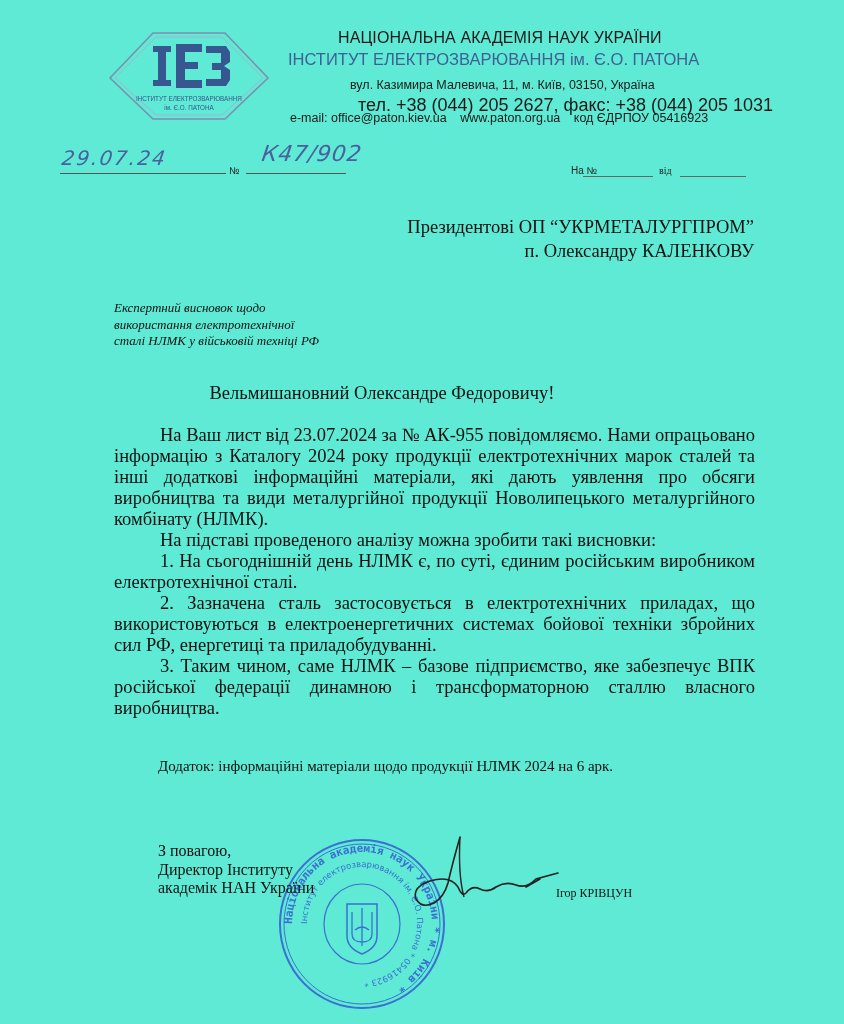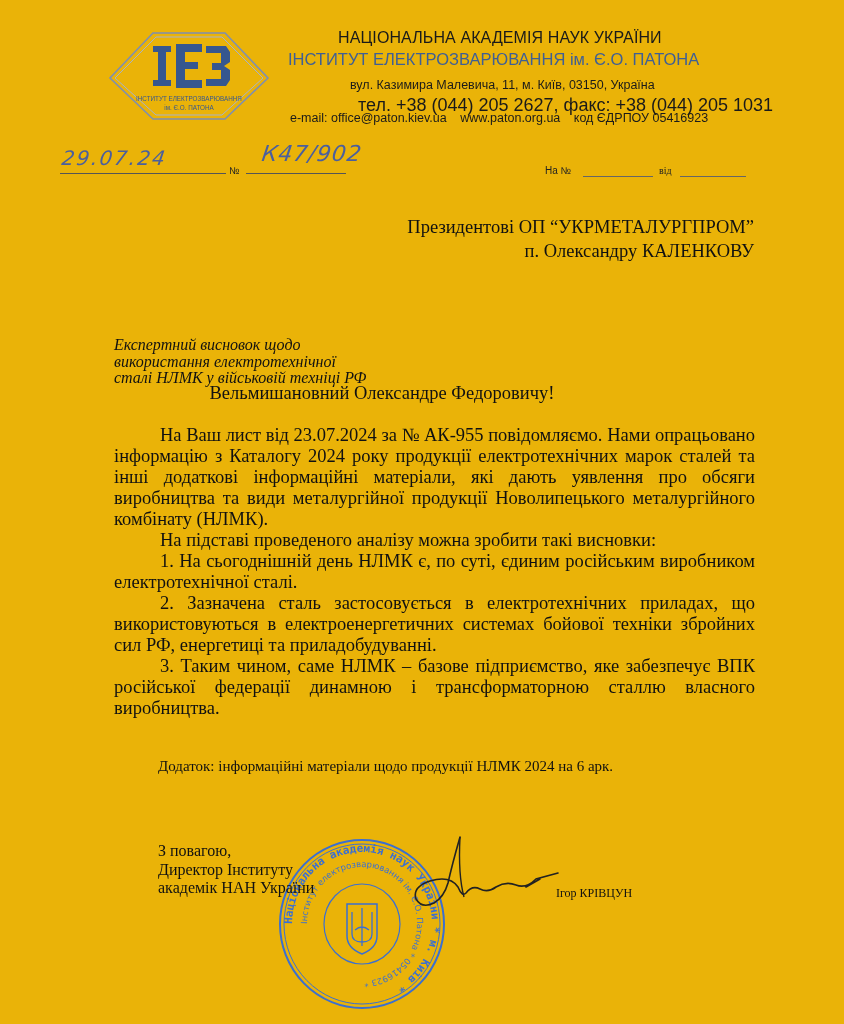--- a/index.html
+++ b/index.html
@@ -1,45 +1,45 @@
 <!DOCTYPE html>
 <html><head>
 <meta charset="utf-8">
 <style>
   html, body { margin: 0; padding: 0; background: #ffffff; }
   body { width: 844px; height: 1024px; position: relative; overflow: hidden; }
-  .page { position: absolute; left: 0; top: 0; width: 844px; height: 1024px; background: #eab308; }
+  .page { position: absolute; left: 0; top: 0; width: 844px; height: 1024px; background: #5eead4; }
 
   
   .logo { position: absolute; left: 108px; top: 30px; width: 162px; height: 92px; }
   .hdr-line { position: absolute; font-family: "Liberation Sans", sans-serif; white-space: nowrap; }
   .hdr-academy { left: 338px; top: 29px; font-size: 16px; color: #1a1a1a; letter-spacing: 0.1px; }
   .hdr-institute { left: 288px; top: 50px; font-size: 16.5px; font-weight: normal; color: #3f5f95; }
   .hdr-addr { left: 350px; top: 78px; font-size: 12.5px; color: #1a1a1a; }
   .hdr-phone { left: 358px; top: 95px; font-size: 18px; color: #1a1a1a; }
   .hdr-email { left: 290px; top: 111px; font-size: 12.5px; color: #1a1a1a; }
   .hdr-email span { margin-right: 10px; }
 
   
   .hand { position: absolute; font-family: "DejaVu Sans", sans-serif; font-style: italic; color: #4a5f9e; white-space: nowrap; }
   .out-date { left: 62px; top: 146px; font-size: 20px; letter-spacing: 2px; transform: skewX(-8deg); }
   .out-date-line { position: absolute; left: 60px; top: 173px; width: 166px; height: 1px; background: #555; }
   .out-no-label { position: absolute; left: 229px; top: 165px; font-family: "Liberation Sans", sans-serif; font-size: 10px; color: #222; }
   .out-no { left: 262px; top: 141px; font-size: 22px; letter-spacing: 1px; transform: skewX(-8deg); }
   .out-no-line { position: absolute; left: 246px; top: 173px; width: 100px; height: 1px; background: #555; }
 
-  .in-ref { position: absolute; left: 545px; top: 165px; font-family: "Liberation Sans", sans-serif; font-size: 10px; color: #222; white-space: nowrap; }
+  .in-ref { position: absolute; left: 571px; top: 165px; font-family: "Liberation Sans", sans-serif; font-size: 10px; color: #222; white-space: nowrap; }
   .in-line1 { position: absolute; left: 583px; top: 176px; width: 70px; height: 1px; background: #666; }
   .in-from { position: absolute; left: 659px; top: 165px; font-family: Liberation Serif, serif; font-size: 10px; color: #222; }
   .in-line2 { position: absolute; left: 680px; top: 176px; width: 66px; height: 1px; background: #666; }
 
   
   .serif { font-family: "Liberation Serif", serif; color: #111; }
   .addressee { position: absolute; right: 90px; top: 215px; text-align: right; font-size: 18.5px; line-height: 24px; }
-  .subject { position: absolute; left: 114px; top: 300px; font-size: 16px; font-style: italic; line-height: 16.5px; margin-top: 37px; }
+  .subject { position: absolute; left: 114px; top: 300px; font-size: 13px; font-style: italic; line-height: 16.5px; }
   .salutation { position: absolute; left: 0; width: 764px; top: 383px; text-align: center; font-size: 18.5px; }
   .body-text { position: absolute; left: 114px; top: 425px; width: 641px; font-size: 18.5px; line-height: 21px; text-align: justify; }
   .body-text p { margin: 0; text-indent: 46px; }
   .attachment { position: absolute; left: 158px; top: 758px; font-size: 15px; white-space: nowrap; }
 
   .sign-block { position: absolute; left: 158px; top: 842px; font-size: 16px; line-height: 18.5px; }
   .sign-name { position: absolute; left: 556px; top: 886px; font-size: 12px; white-space: nowrap; }
 
   .stamp { position: absolute; left: 277px; top: 838px; width: 170px; height: 172px; }
   .signature { position: absolute; left: 400px; top: 835px; width: 160px; height: 90px; }

